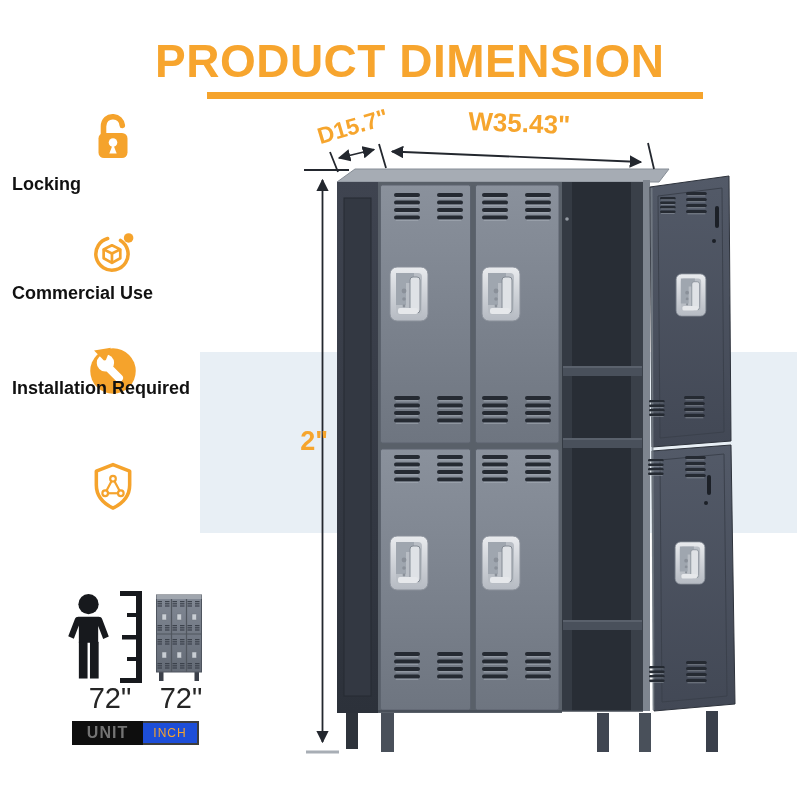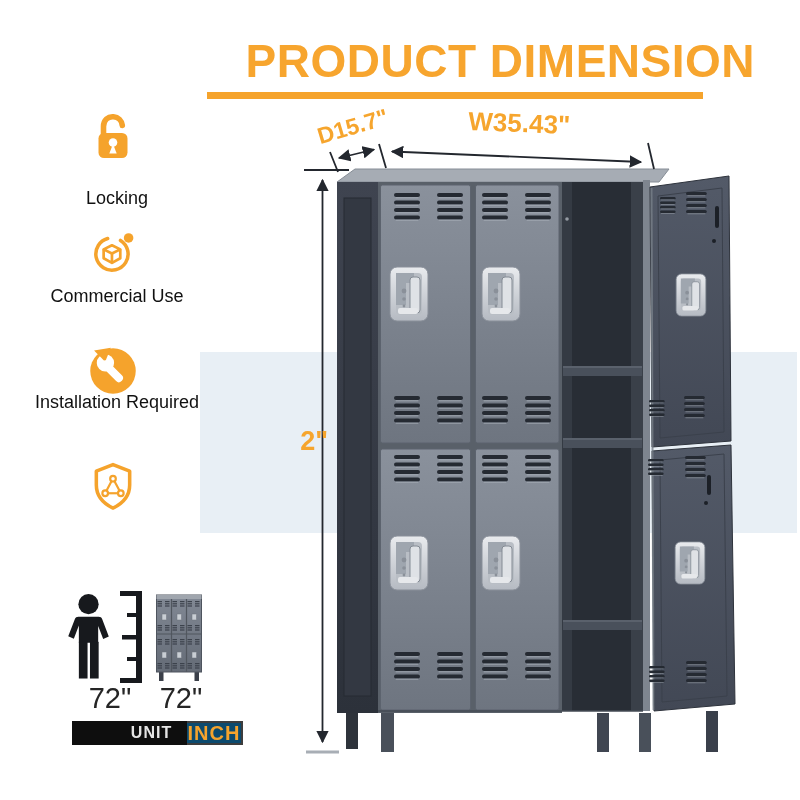--- a/index.html
+++ b/index.html
@@ -1,32 +1,32 @@
 <!DOCTYPE html>
 <html><head>
 <meta charset="utf-8">
 <style>
   html,body{margin:0;padding:0;background:#fff;}
   .page{position:relative;width:800px;height:800px;background:#ffffff;overflow:hidden;
         font-family:"Liberation Sans",sans-serif;}
   .band{position:absolute;left:200px;top:352px;width:597px;height:181px;background:#E8EFF5;}
-  .title{position:absolute;left:155px;top:34px;width:600px;text-align:right;
+  .title{position:absolute;left:155px;top:34px;width:600px;text-align:left;
          font-size:46px;font-weight:bold;letter-spacing:.5px;color:#F7A52E;}
   .title-underline{position:absolute;left:207px;top:92px;width:496px;height:7px;background:#F5A32C;}
   .icon-box{position:absolute;}
-  .f-label{position:absolute;width:210px;left:12px;text-align:center;
-           font-weight:normal;font-size:18px;color:#111;margin-top:14px;}
-  .fl1{top:174px;} .fl2{top:272px;} .fl3{top:378px;} .fl4{top:516px;}
+  .f-label{position:absolute;width:210px;left:12px;
+           font-weight:bold;font-size:18px;color:#111;}
+  .fl1{top:174px;} .fl2{top:283px;} .fl3{top:378px;} .fl4{top:516px;}
   .h72{position:absolute;top:682px;width:80px;text-align:center;
        font-size:29px;color:#252525;}
   .h72a{left:70px;} .h72b{left:141px;}
   .unit-badge{position:absolute;left:72px;top:721px;display:flex;align-items:stretch;height:24px;}
-  .unit-key{width:71px;background:#0e0e0e;color:#e5e5e5;font-weight:bold;font-size:16px;
-            display:flex;align-items:center;justify-content:center;letter-spacing:1px;padding-left:44px;}
-  .unit-val{width:54px;background:#0c4a6e;color:#F5A32C;font-weight:bold;font-size:20px;
+  .unit-key{width:71px;background:#0e0e0e;color:#737373;font-weight:bold;font-size:16px;
+            display:flex;align-items:center;justify-content:center;letter-spacing:1px;}
+  .unit-val{width:54px;background:#1d4ed8;color:#F5A32C;font-weight:normal;font-size:12px;
             border:2px solid #3d3d3d;border-left:none;
             display:flex;align-items:center;justify-content:center;letter-spacing:1px;}
   .locker-wrap{position:absolute;left:300px;top:100px;width:500px;height:670px;}
   svg text{font-family:"Liberation Sans",sans-serif;font-weight:bold;}
 </style>
 </head>
 <body>
 
 <div class="page">
 

